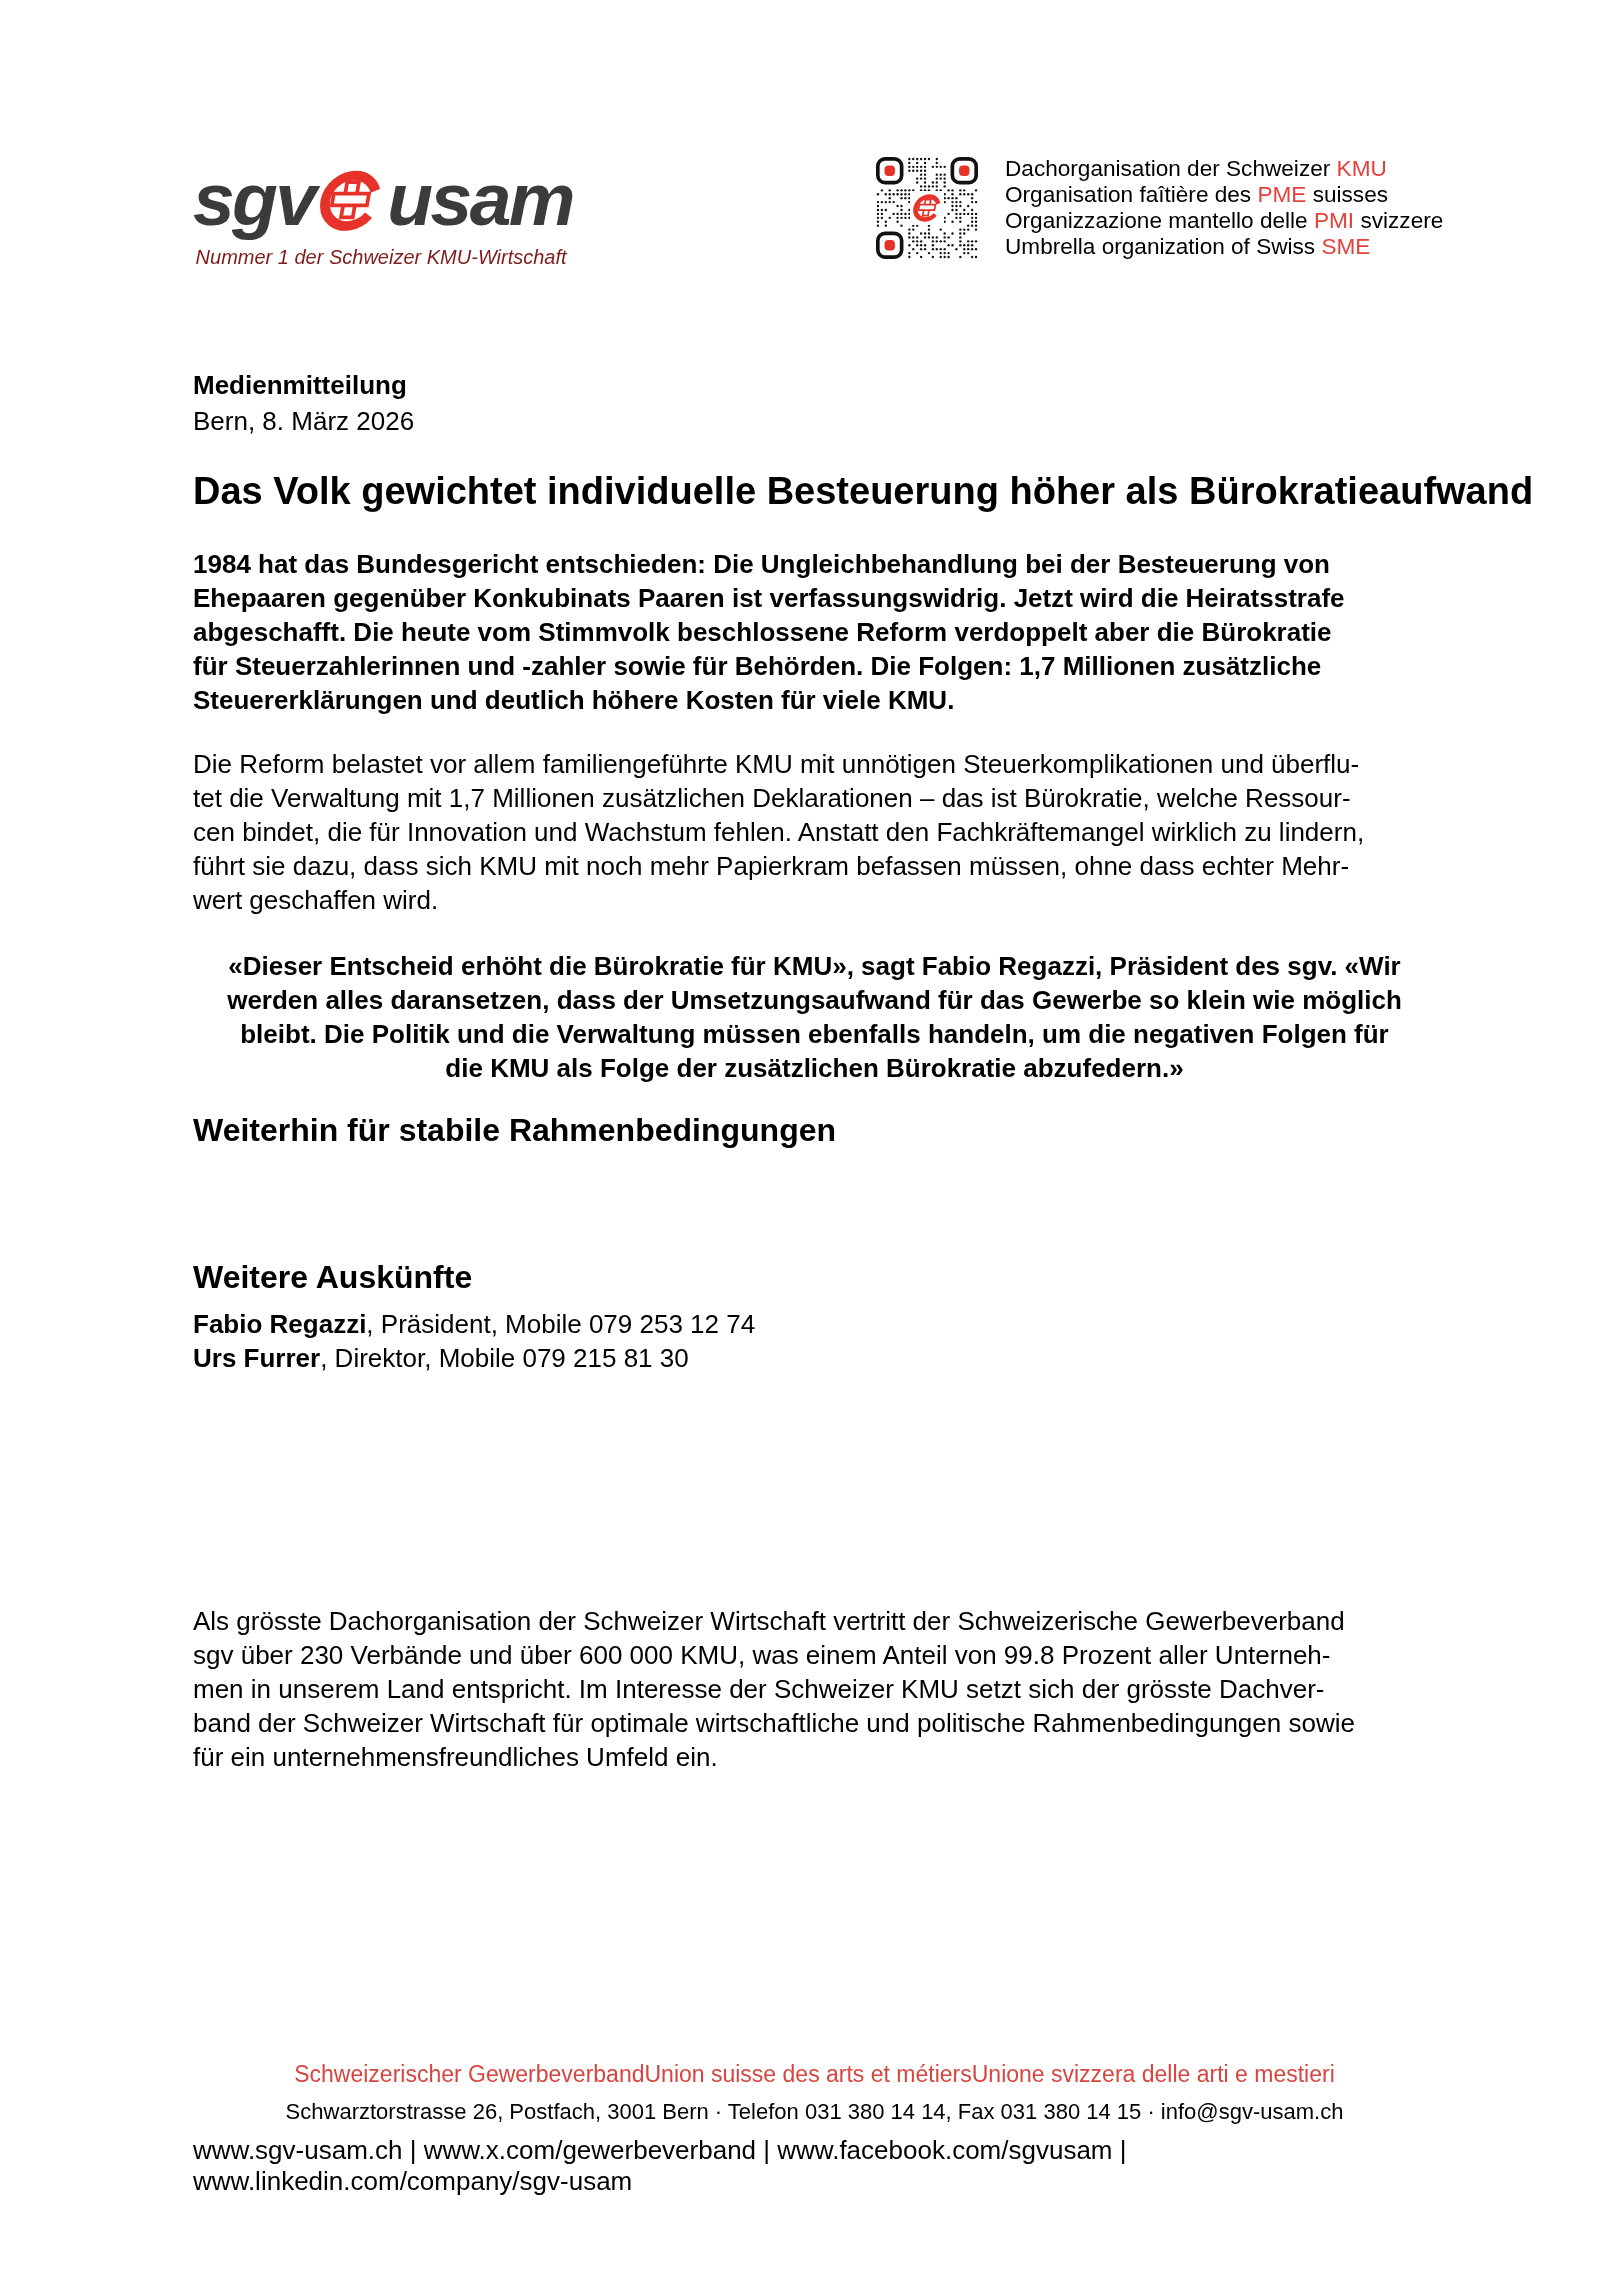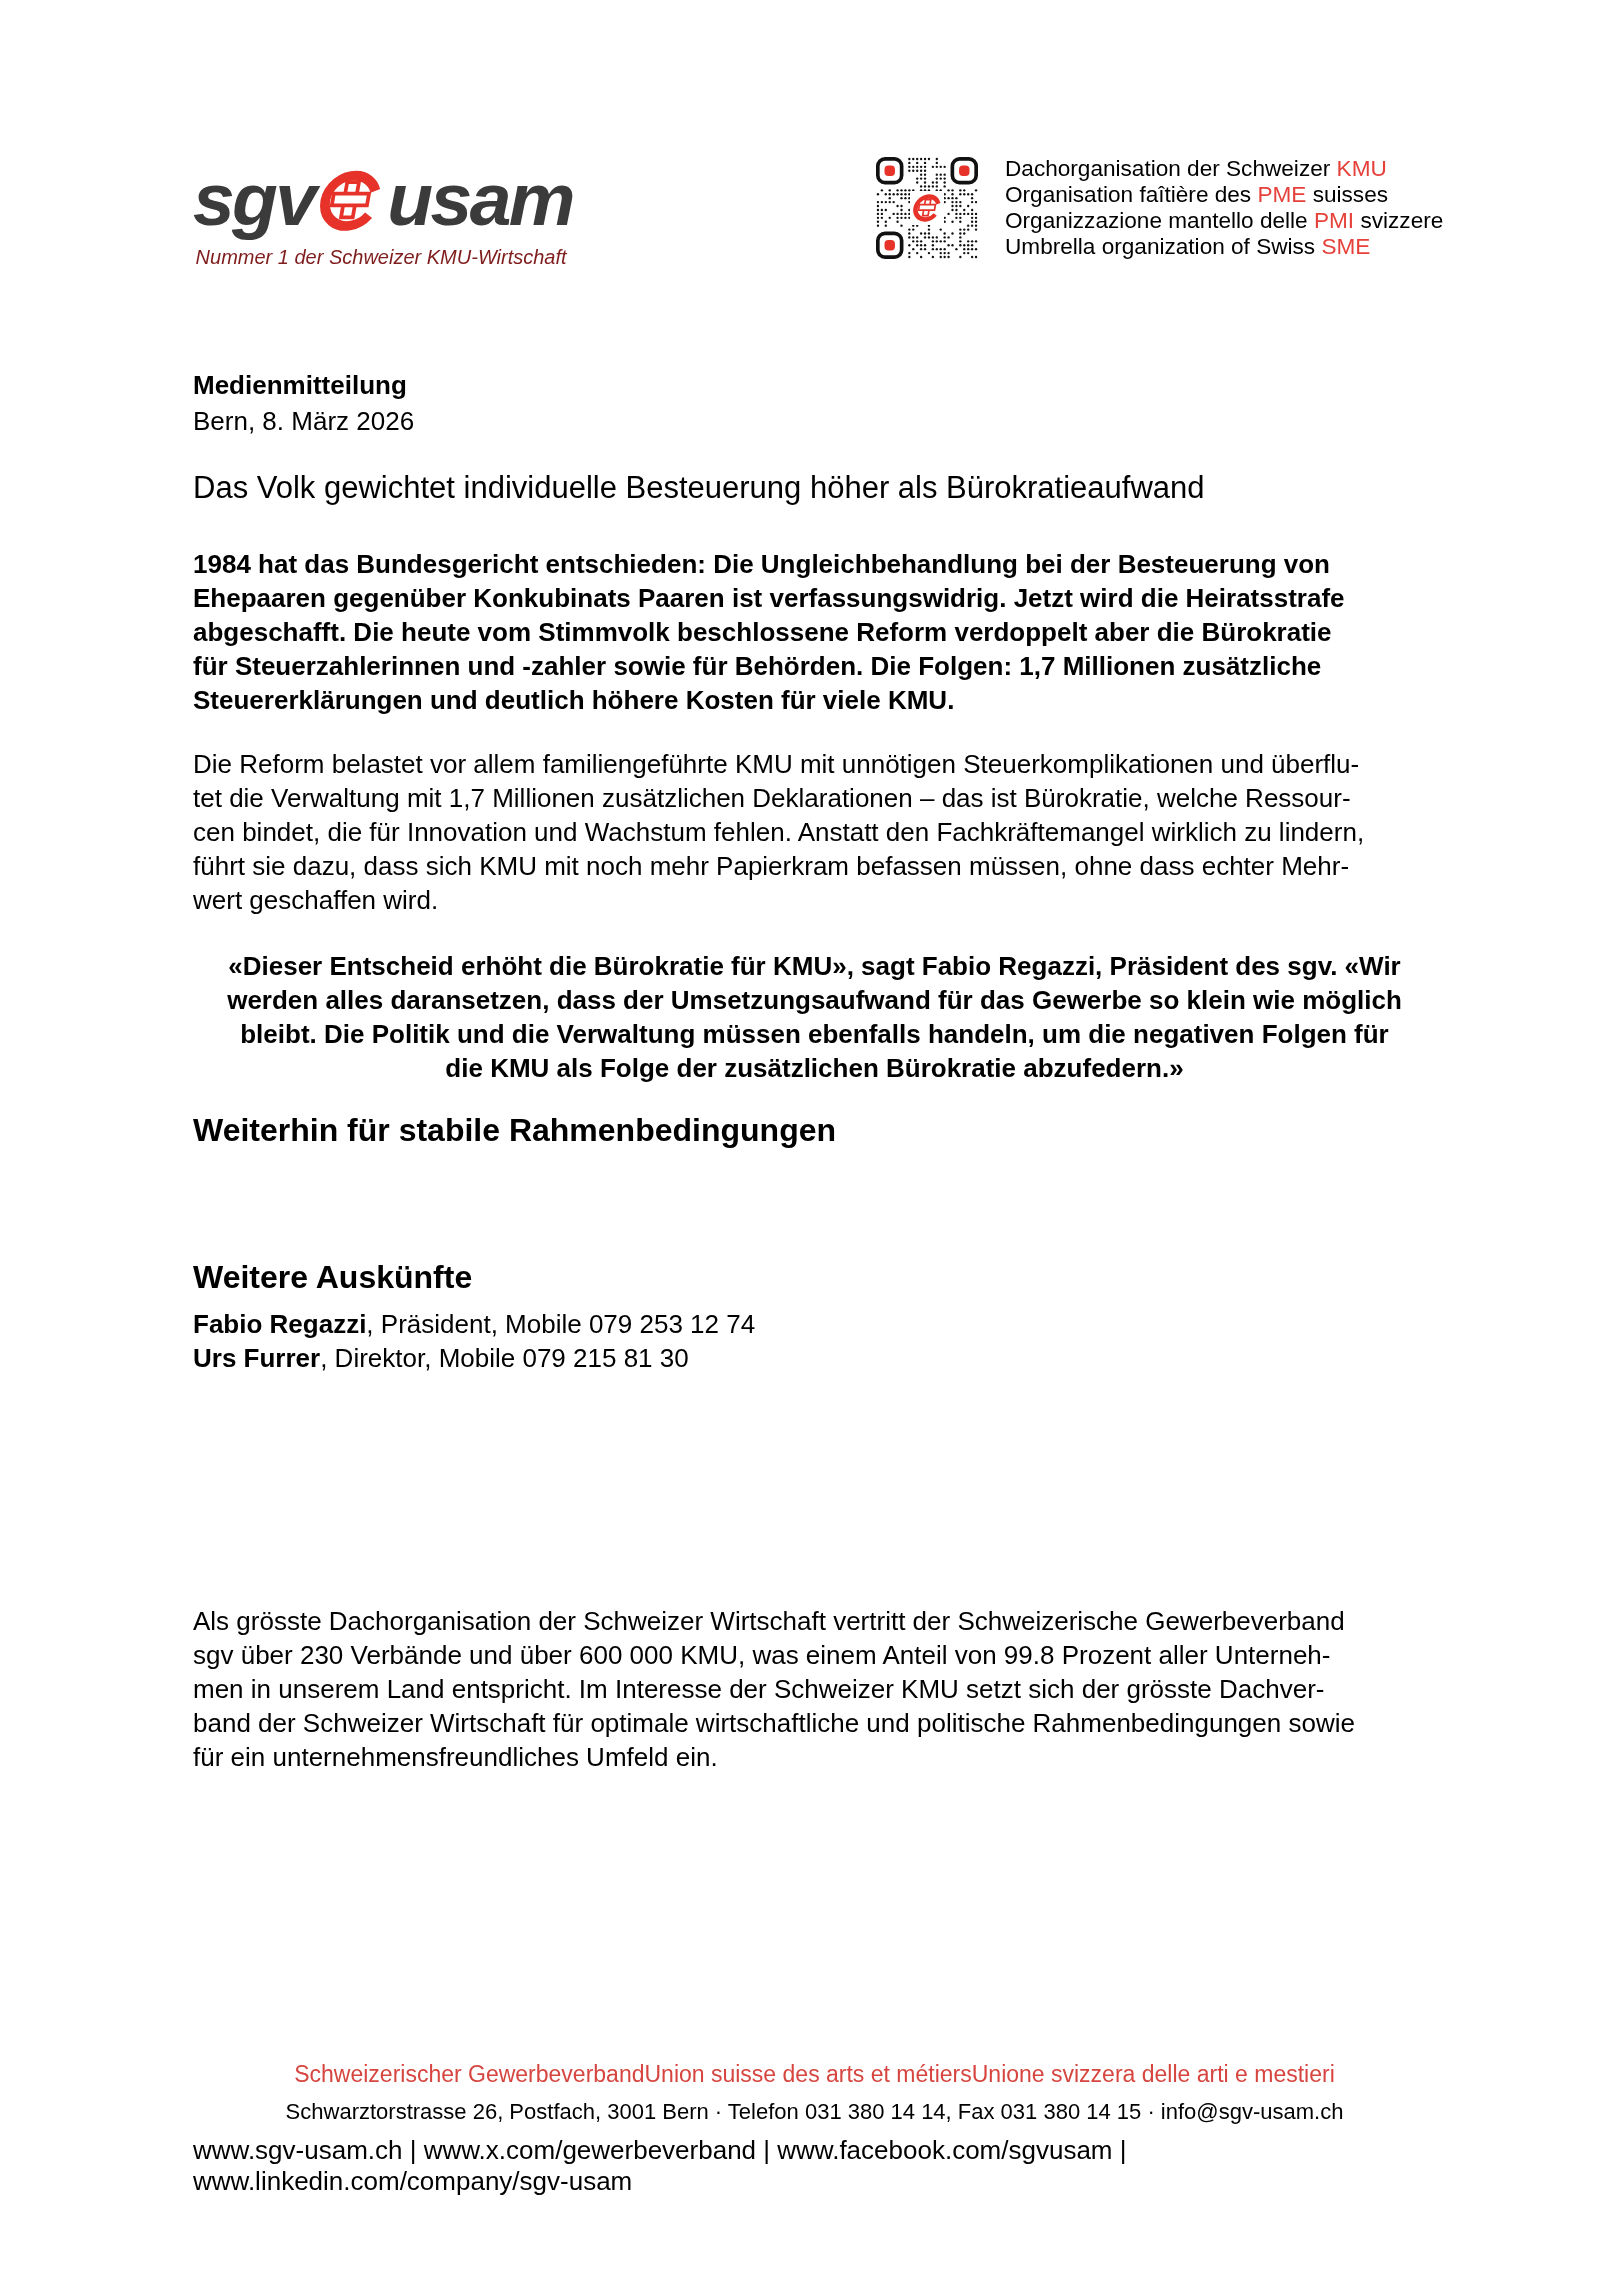--- a/index.html
+++ b/index.html
@@ -25,21 +25,21 @@
   .tagline { font-style:italic; font-size:20px; color:#7f1d1d; margin-top:9.2px; margin-left:2.6px; }
 
   .qr-box { position:absolute; left:876px; top:157px; width:102px; height:102px; }
   .org-block { position:absolute; left:1005px; top:156px; }
   .orgline { font-size:22.6px; line-height:26px; color:#000; white-space:nowrap; }
   .red  { color:var(--accent-red,#e5413a); }
 
   
   .kicker   { top:370px;  font-size:26px; font-weight:bold; }
   .dateline { top:406px;  font-size:26px; }
-  .title    { top:470px;  font-size:31px; font-weight:normal; white-space:nowrap; }
+  .title    { top:470px;  font-size:38px; font-weight:bold; white-space:nowrap; }
   .para     { font-size:26px; line-height:34px; white-space:pre; }
   .lead     { top:547px;  font-weight:bold; }
   .body1    { top:747px; }
   .quote    { top:949px; font-weight:bold;text-align:center; }
   .subhead  { font-size:32px; font-weight:bold; }
   .subhead1 { top:1112px; }
   .body2    { top:1165px; }
   .subhead2 { top:1259px; }
   .contacts { top:1307px; }
   .contact-line { font-size:26px; line-height:34px; }

